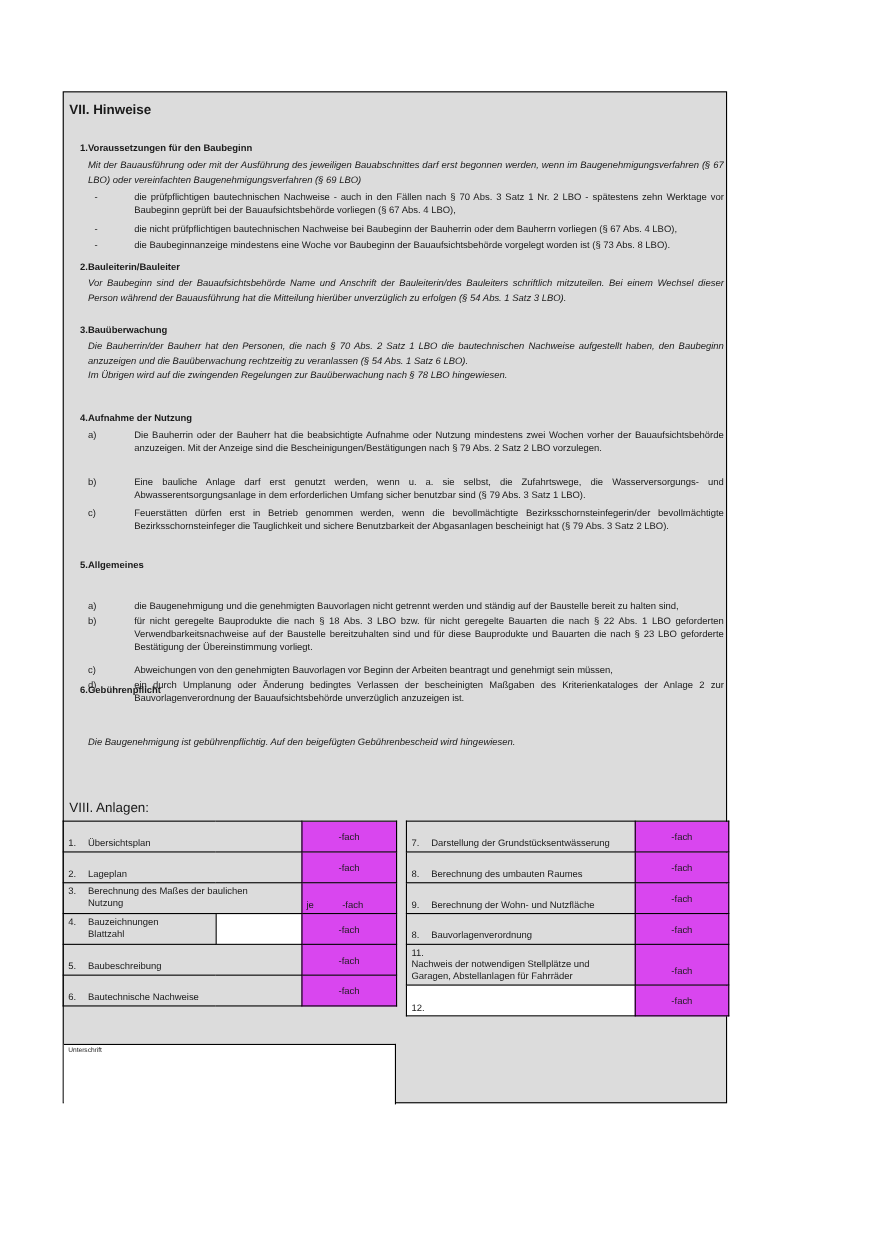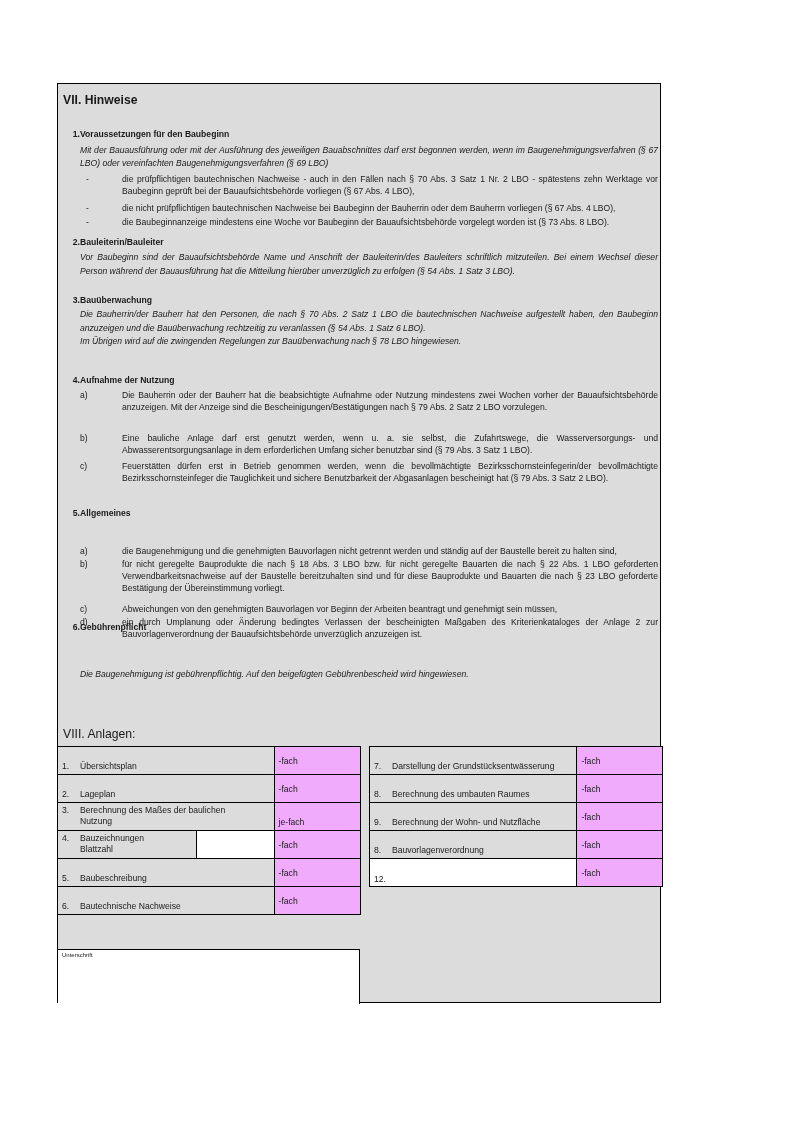--- a/index.html
+++ b/index.html
@@ -12,21 +12,21 @@
   .item { position:absolute; left:22px; width:578px; font-size:8.6px; line-height:12px; display:flex; }
   .item .mark { flex:0 0 18px; }
   .item .txt { flex:1; text-align:justify;margin-left:24px; }
   .item.dash .mark { text-indent:6px; }
 
   .h2 { position:absolute; left:5px; top:643px; font-weight:normal; font-size:12.2px; }
 
   table.anl { position:absolute; border-collapse:collapse; font-size:8.6px; }
   table.anl td { border:1px solid #000; padding:0; height:28px; box-sizing:border-box; vertical-align:bottom; }
   table.anl td.lbl { background:#dcdcdc; padding:0 0 2px 4px; }
-  table.anl td.val { background:#f0abfc; text-align:left; padding:0 4px 8px 4px; vertical-align:bottom; }
+  table.anl td.val { background:#d946ef; text-align:center; padding:0 4px 8px 4px; vertical-align:bottom; }
   table.anl td.blank { background:#fff; }
   table.anl td.white { background:#fff; }
   .lbl .n { display:inline-block; width:18px; vertical-align:top; }
   .lbl .t { display:inline-block; vertical-align:top; line-height:11px; }
   .je { float:left; }
 
   .sig { position:absolute; left:0; top:865px; width:302px; height:55px; background:#fff; border-top:1px solid #000; border-right:1px solid #000; box-sizing:border-box; }
   .sig span { position:absolute; left:4px; top:2px; font-size:6px; }
 </style>
 </head>
@@ -145,20 +145,24 @@
     </tr>
     <tr>
       <td class="lbl"><span class="n">9.</span><span class="t">Berechnung der Wohn- und Nutzfläche</span></td>
       <td class="val"><span>-fach</span></td>
     </tr>
     <tr>
       <td class="lbl"><span class="n">8.</span><span class="t">Bauvorlagenverordnung</span></td>
       <td class="val"><span>-fach</span></td>
     </tr>
     <tr>
+      <td class="lbl" style="vertical-align:top;padding-top:2px;"><span class="n">11.</span><span class="t" style="width:185px;">Nachweis der notwendigen Stellplätze und Garagen, Abstellanlagen für Fahrräder</span></td>
+      <td class="val"><span>-fach</span></td>
+    </tr>
+    <tr>
       <td class="lbl white"><span class="n">12.</span><span class="t"></span></td>
       <td class="val"><span>-fach</span></td>
     </tr>
   </tbody>
     </table>
 
   <div class="sig">
     <span>Unterschrift</span>
   </div>
 </div>

